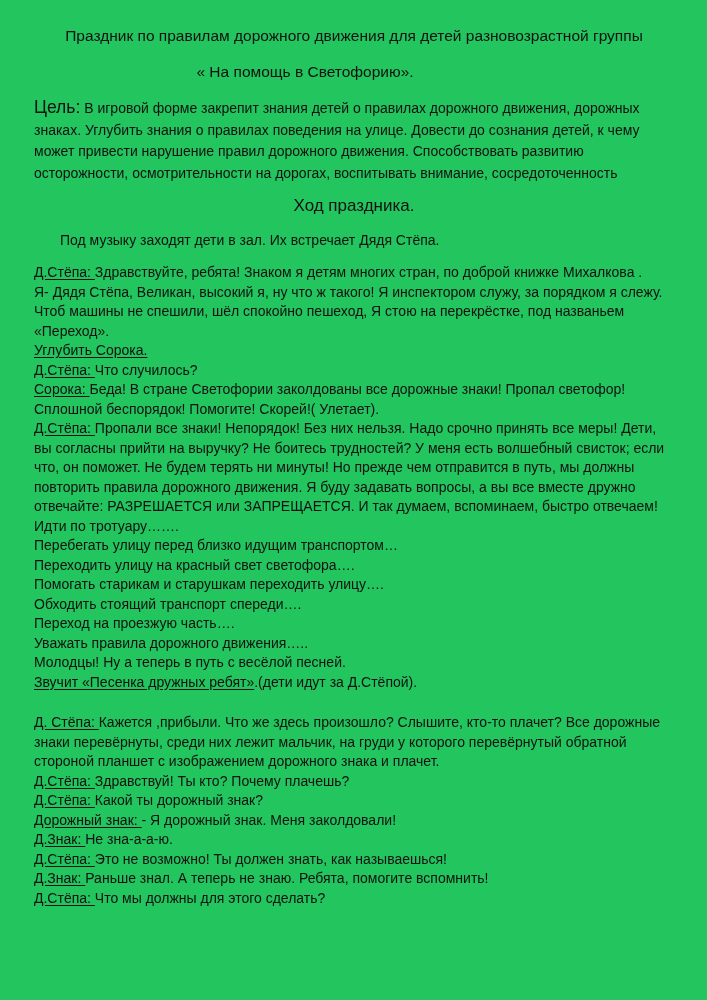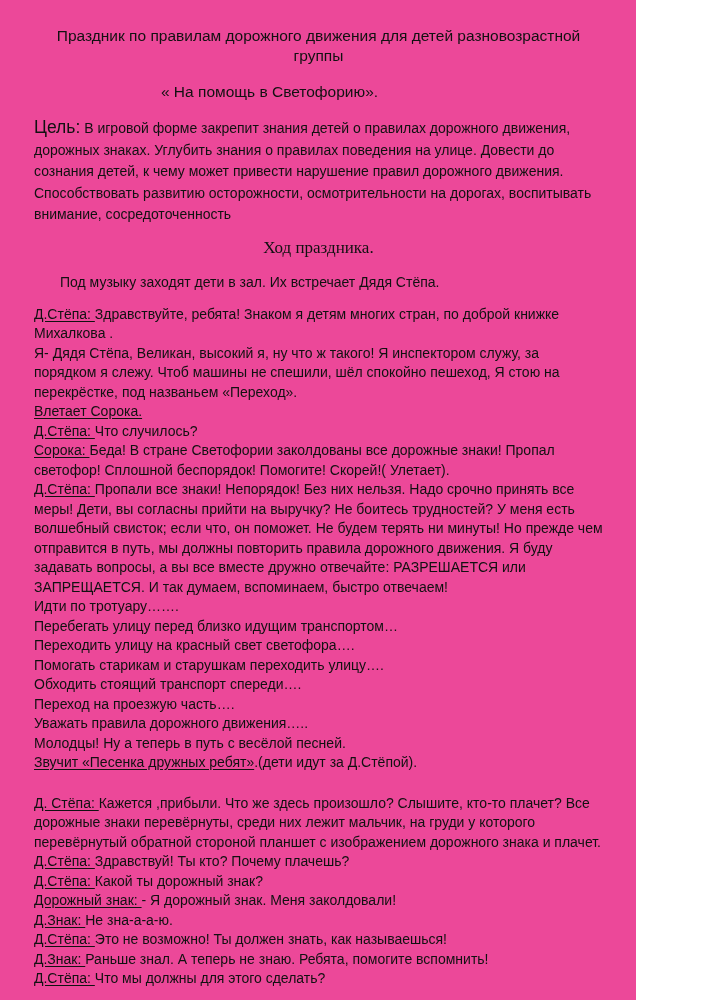--- a/index.html
+++ b/index.html
@@ -9,23 +9,23 @@
   }
   body {
     width: 707px;
     height: 1000px;
     overflow: hidden;
     font-family: "Liberation Sans", sans-serif;
     color: #111111;
   }
   .page {
     box-sizing: border-box;
-    width: 636px;
+    width: 707px;
     height: 1000px;
-    background: #ec4899;
+    background: #22c55e;
     padding: 26px 33px 0 34px;
   }
   .doc-title {
     font-size: 15.5px;
     line-height: 20px;
     text-align: center;
     margin: 0;
     font-weight: normal;
   }
   .doc-subtitle {
@@ -42,21 +42,20 @@
   }
   .goal-label {
     font-size: 17.5px;
   }
   .section-heading {
     font-size: 17px;
     line-height: 22px;
     text-align: center;
     margin: 11px 0 12px 0;
     font-weight: normal;
-    font-family: Liberation Serif, serif;
   }
   .intro {
     font-size: 14px;
     line-height: 19px;
     margin: 14px 0 0 0;
     text-indent: 26px;
   }
   .dialogue {
     margin-top: 13px;
   }
@@ -84,21 +83,21 @@
 
   <p class="goal"><span class="goal-label">Цель:</span> <span>В игровой форме закрепит знания детей о правилах дорожного движения, дорожных знаках. Углубить знания о правилах поведения на улице. Довести до сознания детей, к чему может привести нарушение правил дорожного движения. Способствовать развитию осторожности, осмотрительности на дорогах, воспитывать внимание, сосредоточенность</span></p>
 
   <p class="section-heading">Ход праздника.</p>
 
   <p class="intro">Под музыку заходят дети в зал. Их встречает Дядя Стёпа.</p>
 
   <div class="dialogue">
       <p class="line"><span class="u">Д.Стёпа: </span>Здравствуйте, ребята! Знаком я детям многих стран, по доброй книжке Михалкова .</p>
       <p class="line">Я- Дядя Стёпа, Великан, высокий я, ну что ж такого! Я инспектором служу, за порядком я слежу. Чтоб машины не спешили, шёл спокойно пешеход, Я стою на перекрёстке, под названьем «Переход».</p>
-      <p class="line"><span class="u">Влетает Сорока.</span></p>
+      <p class="line"><span class="u">Углубить Сорока.</span></p>
       <p class="line"><span class="u">Д.Стёпа: </span>Что случилось?</p>
       <p class="line"><span class="u">Сорока: </span>Беда! В стране Светофории заколдованы все дорожные знаки! Пропал светофор! Сплошной беспорядок! Помогите! Скорей!( Улетает).</p>
       <p class="line"><span class="u">Д.Стёпа: </span>Пропали все знаки! Непорядок! Без них нельзя. Надо срочно принять все меры! Дети, вы согласны прийти на выручку? Не боитесь трудностей? У меня есть волшебный свисток; если что, он поможет. Не будем терять ни минуты! Но прежде чем отправится в путь, мы должны повторить правила дорожного движения. Я буду задавать вопросы, а вы все вместе дружно отвечайте: РАЗРЕШАЕТСЯ или ЗАПРЕЩАЕТСЯ. И так думаем, вспоминаем, быстро отвечаем!</p>
       <p class="line">Идти по тротуару…….</p>
       <p class="line">Перебегать улицу перед близко идущим транспортом…</p>
       <p class="line">Переходить улицу на красный свет светофора….</p>
       <p class="line">Помогать старикам и старушкам переходить улицу….</p>
       <p class="line">Обходить стоящий транспорт спереди….</p>
       <p class="line">Переход на проезжую часть….</p>
       <p class="line">Уважать правила дорожного движения…..</p>

